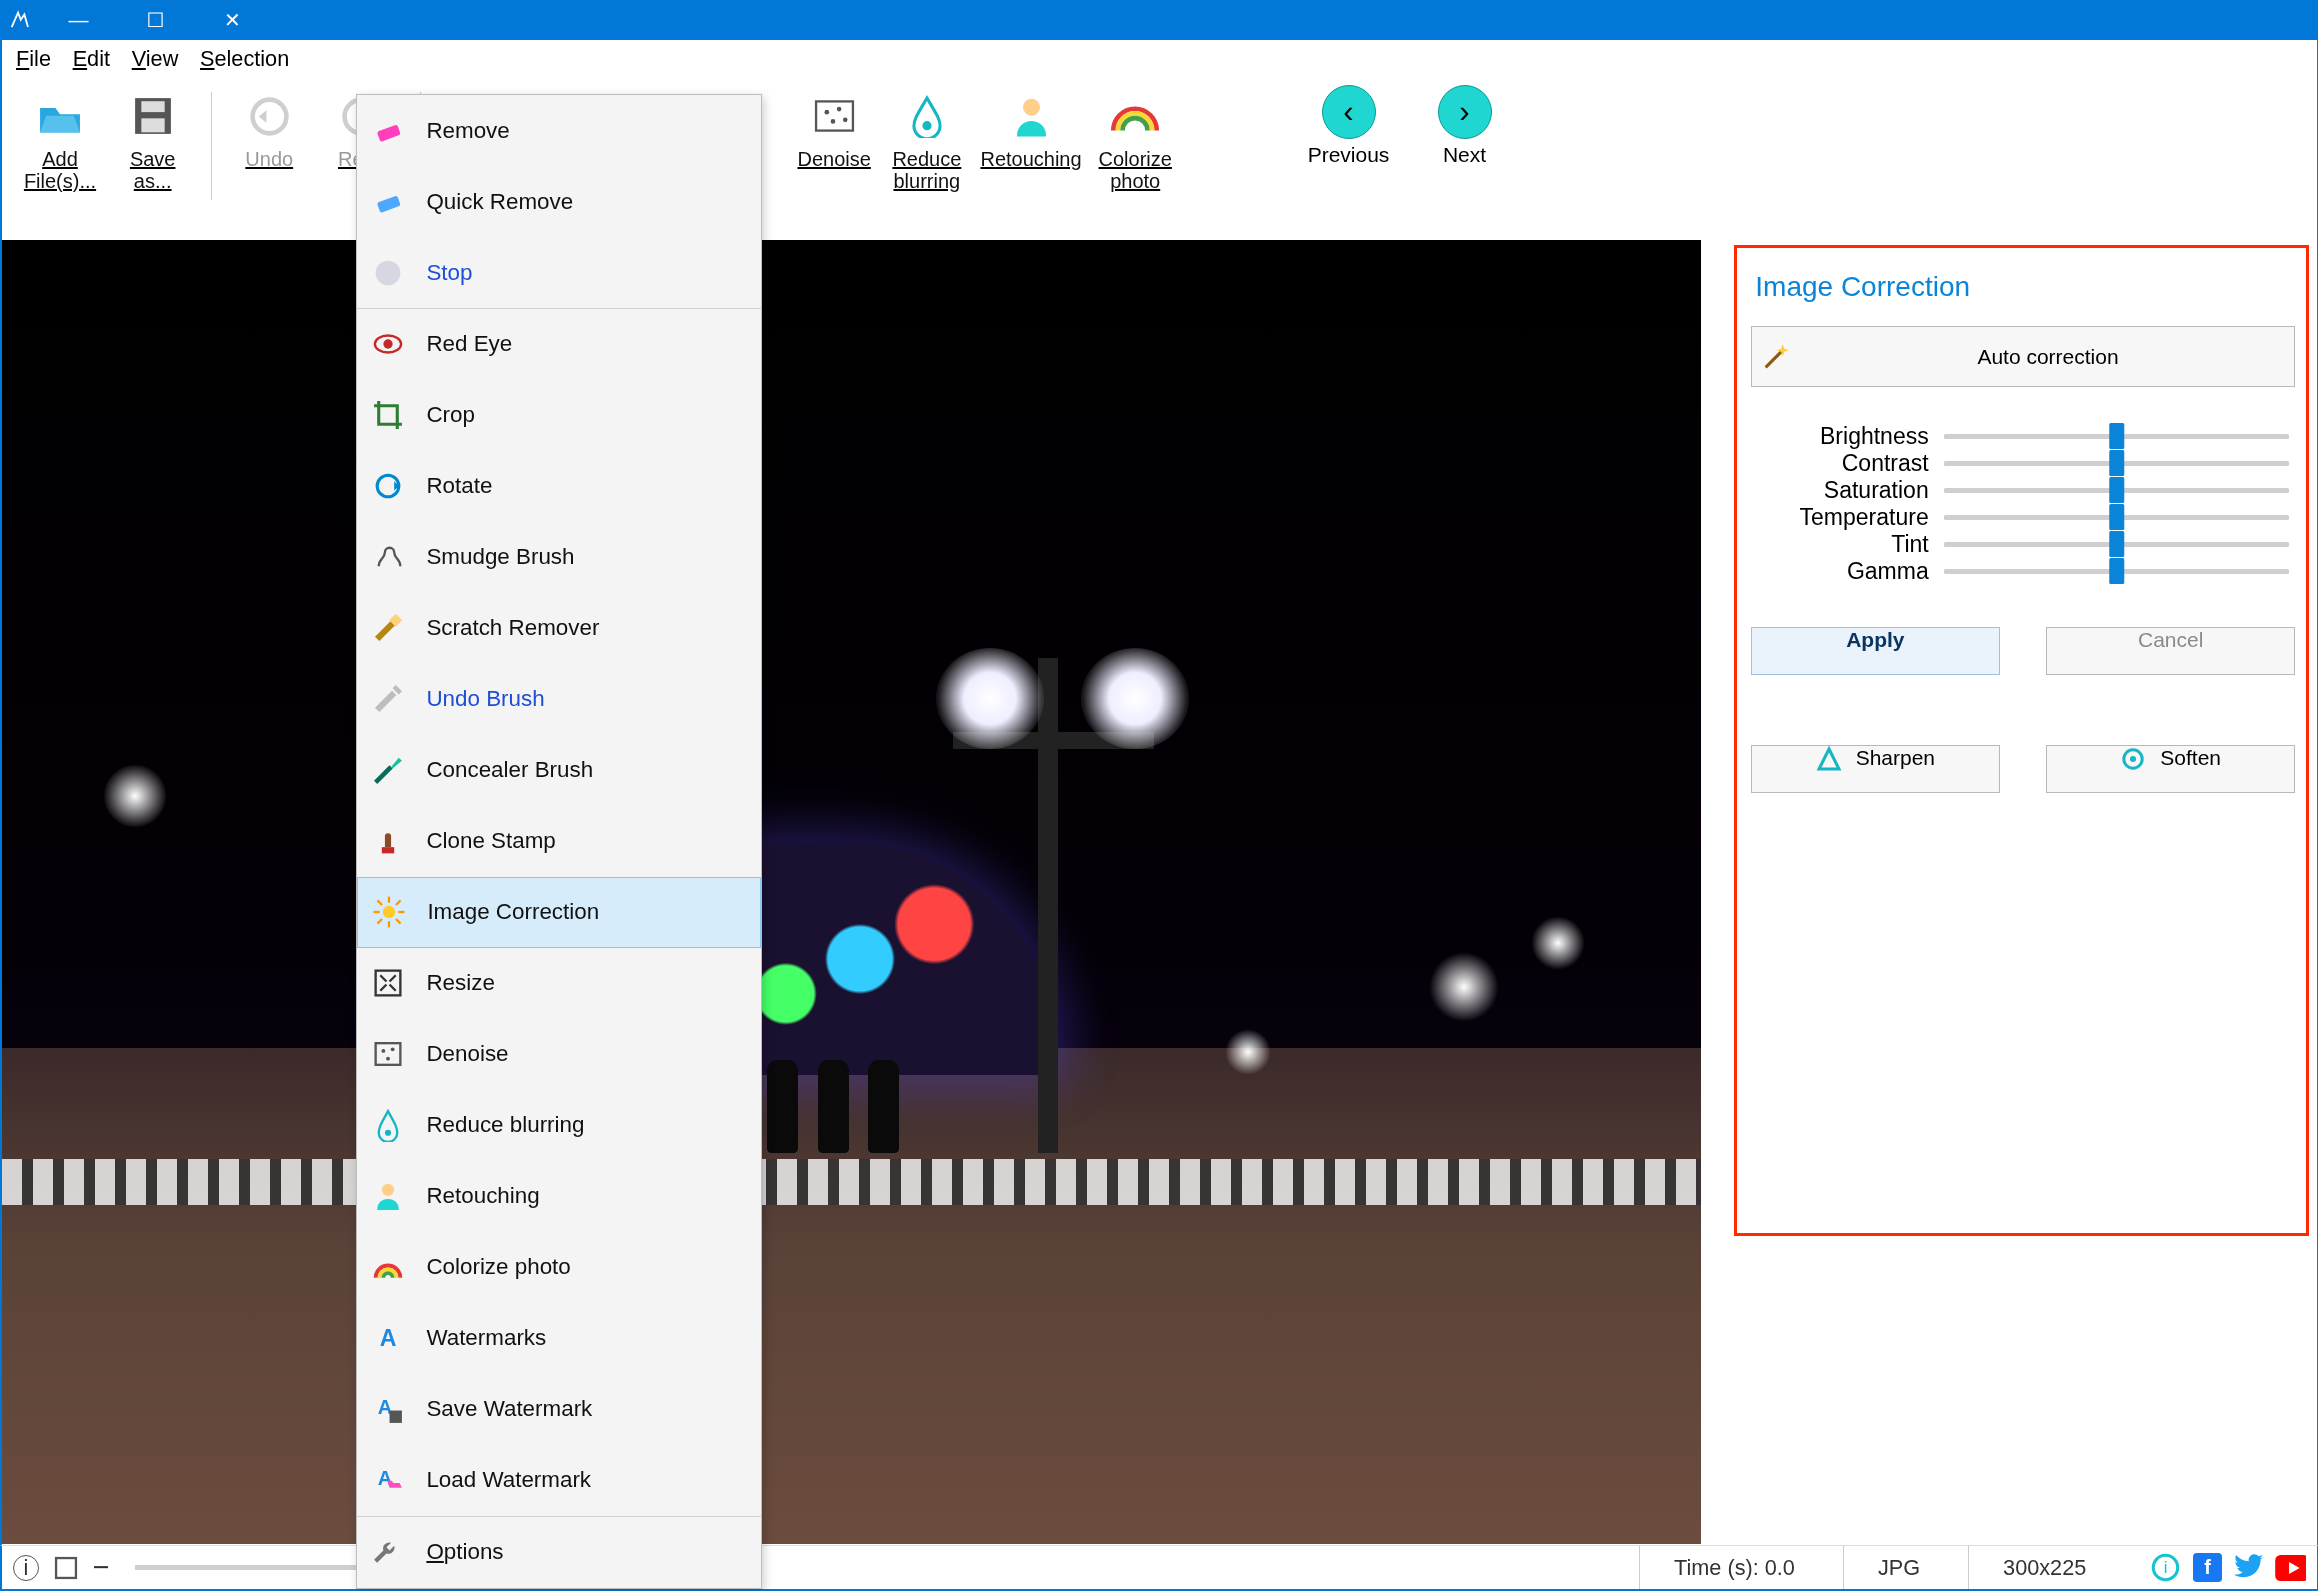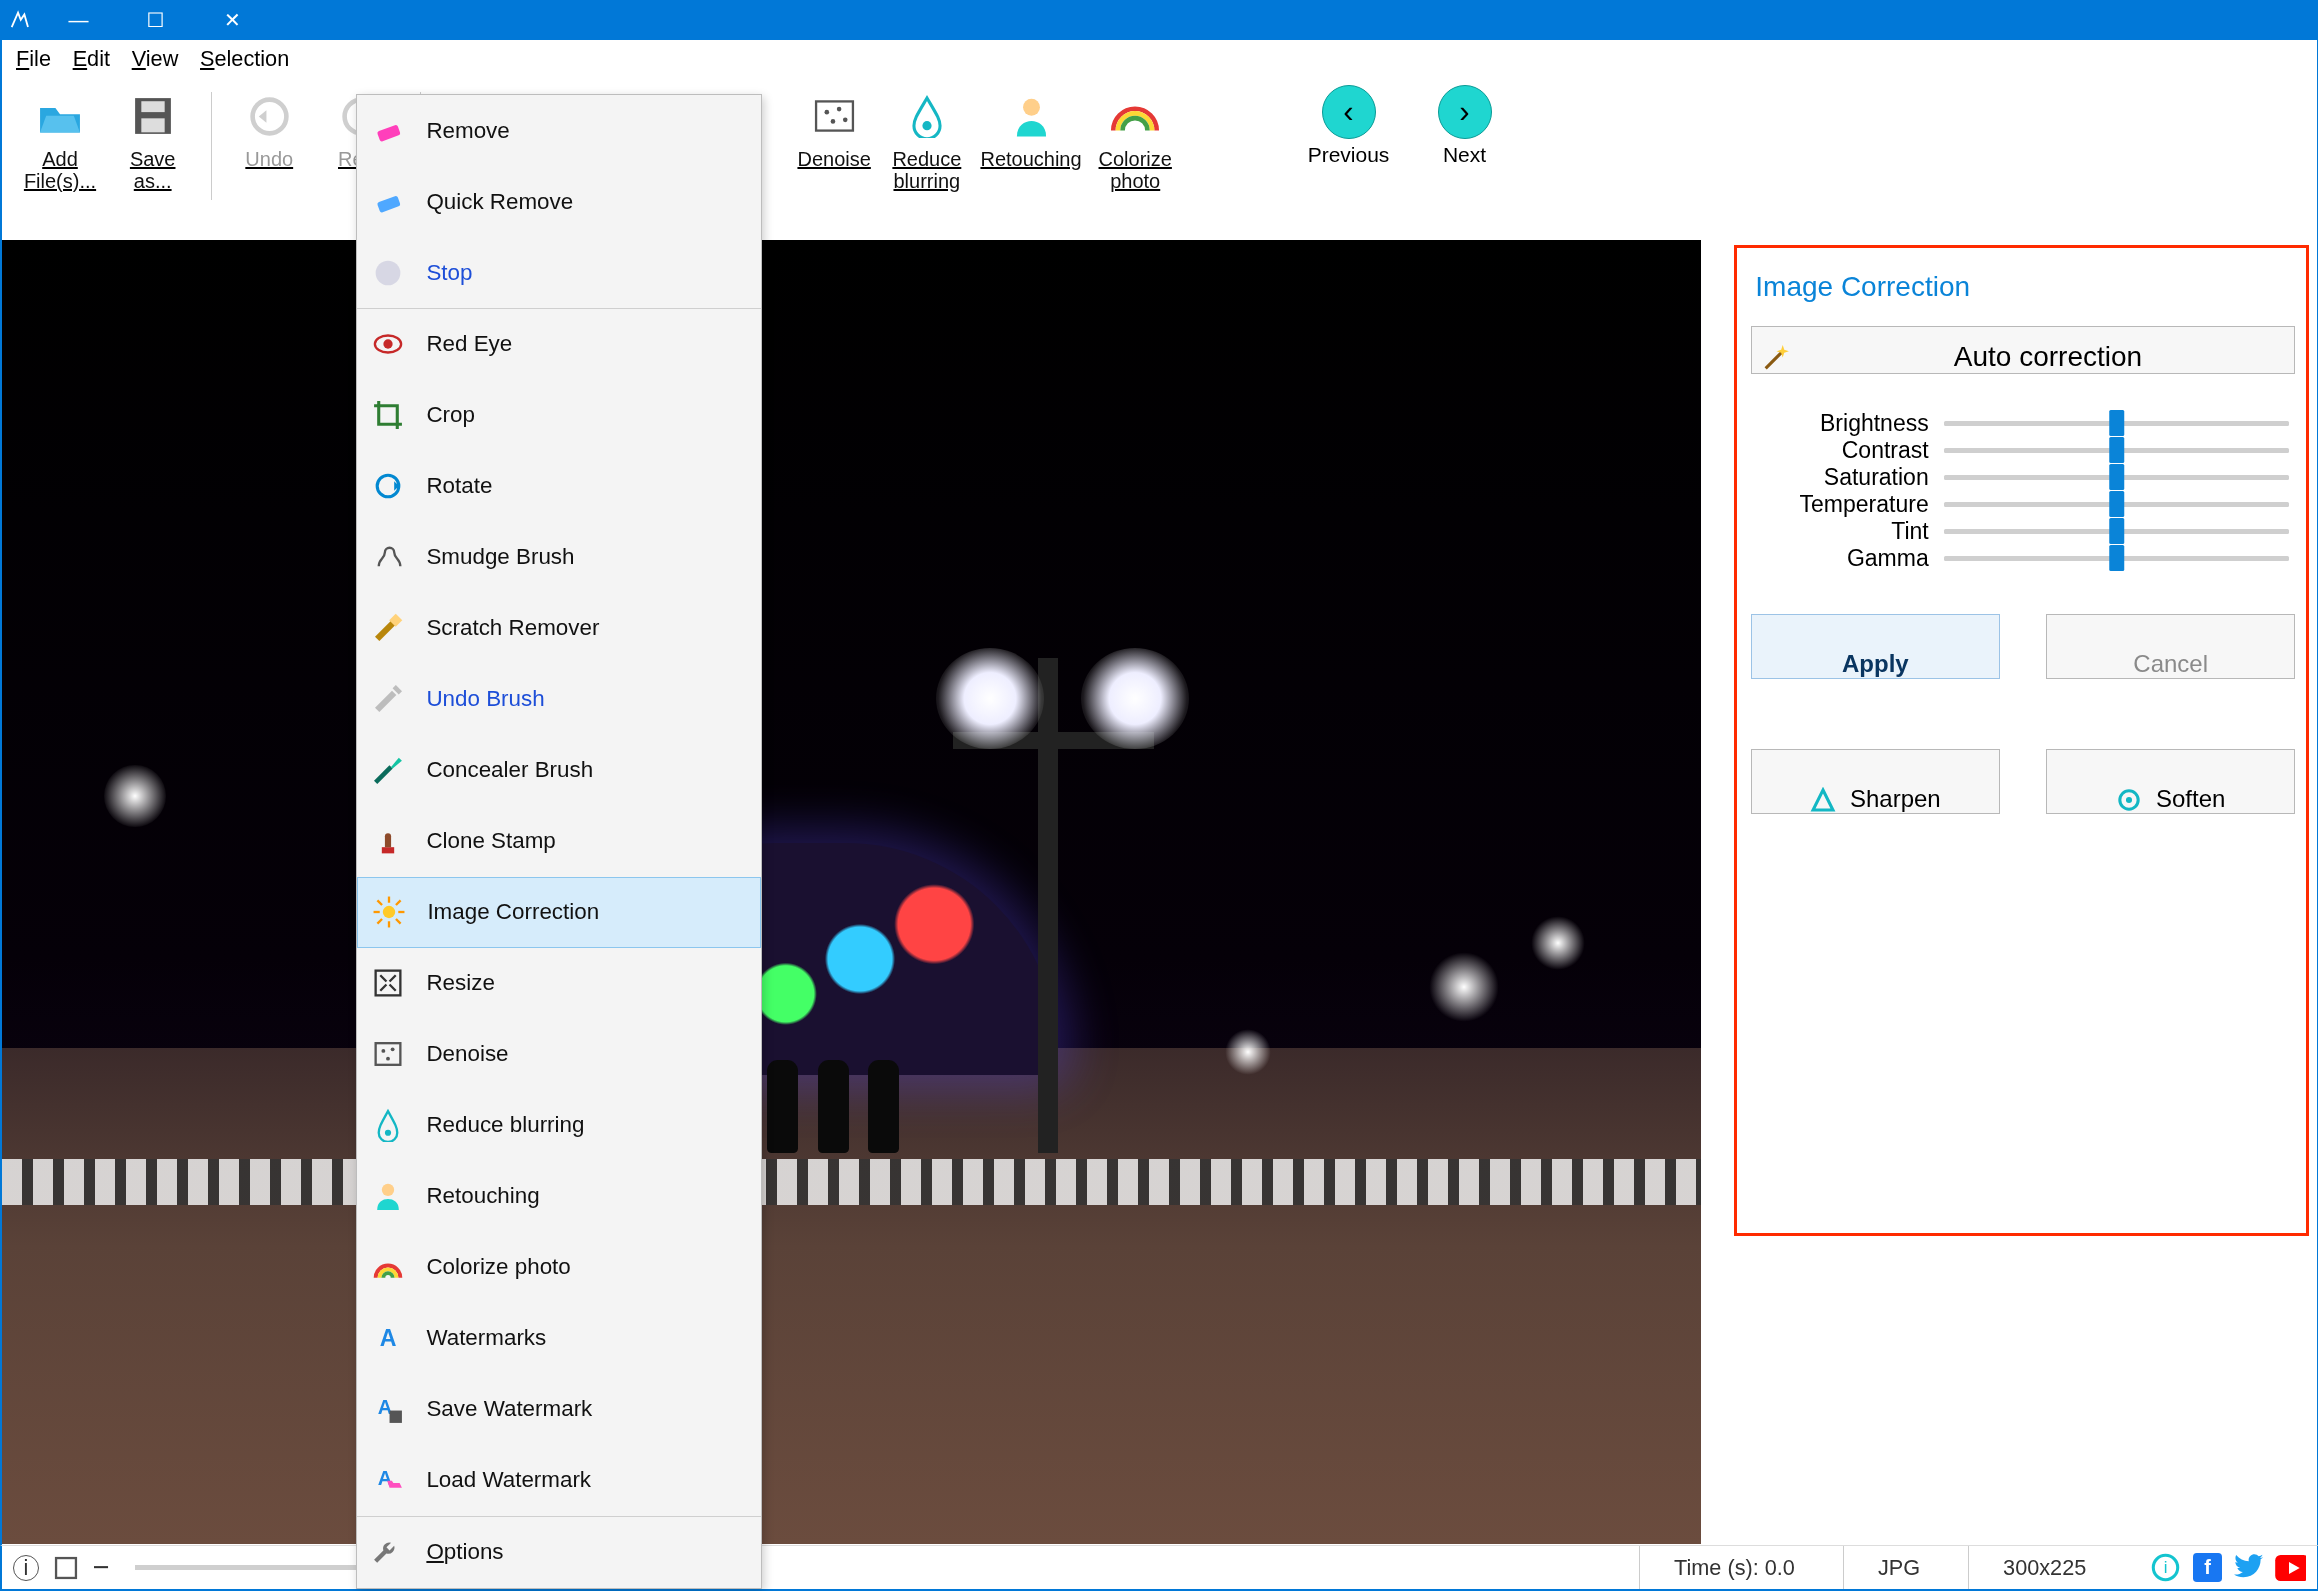--- a/index.html
+++ b/index.html
@@ -45,30 +45,30 @@
   .lamp-b { position:absolute; left:63.5%; bottom:61%; width:108px; height:101px; border-radius:50%; background:radial-gradient(circle,#fff 0%, #eef 35%, rgba(255,255,255,.1) 70%, transparent 80%);}
   .lamp-far { position:absolute; left:6%; bottom:55%; width:62px; height:62px; border-radius:50%; background:radial-gradient(circle,#fff 0%, rgba(255,255,255,.05) 70%, transparent 80%);}
   .person { position:absolute; bottom:30%; width:31px; height:93px; background:#0a0a0a; border-radius:10.8px 10.8px 4.6px 4.6px;}
   .p1{left:42%;} .p2{left:45%;} .p3{left:48%;} .p4{left:51%;}
   .glow { position:absolute; border-radius:50%; background:radial-gradient(circle,#fff,rgba(255,255,255,0) 70%); }
 
   
   .side { width: 588px; padding: 15.5px 21.7px; position:relative; }
   .side-highlight { position:absolute; left:4.6px; top:4.6px; right:7.7px; height:991px; border:3.9px solid #ff2a00; pointer-events:none; }
   .panel-title { color:#0a84d8; font-size:28px; margin: 15.5px 0 23px 4.6px; }
-  .auto-btn { display:flex; align-items:flex-end; height:48px; border:0.8px solid #b8b8b8; background:#f7f7f7; font-size:28px; cursor:pointer; }
+  .auto-btn { display:flex; align-items:center; height:61px; border:0.8px solid #b8b8b8; background:#f7f7f7; font-size:21px; cursor:pointer; }
   .auto-btn .wand { width:50px; display:flex; align-items:center; justify-content:center; }
   .auto-btn .lbl { flex:1; text-align:center; }
   .sliders { margin-top: 36px; display:flex; flex-direction:column; padding-right:6.2px;}
   .slider-row { display:flex; align-items:center; gap:15.5px; }
   .slider-row label { width:178px; text-align:right; font-size:23px; }
   .track { flex:1; height:4.6px; background:#cfcfcf; position:relative; border-radius:1.5px;}
   .thumb { position:absolute; top:-10.8px; width:15.5px; height:26px; background:#0a84d8; border-radius:1.5px; left:50%; transform:translateX(-50%);}
   .btn-row { display:flex; gap:46px; margin-top:42px; }
-  .btn { flex:1; height:65px; border:0.8px solid #b8b8b8; background:#f7f7f7; font-size:24px; display:flex; align-items:flex-end; justify-content:center; gap:14px; cursor:pointer;}
+  .btn { flex:1; height:48px; border:0.8px solid #b8b8b8; background:#f7f7f7; font-size:21px; display:flex; align-items:flex-start; justify-content:center; gap:14px; cursor:pointer;}
   .btn.apply { background:#eaf3fb; border-color:#9cc3e6; color:#0a3560; font-weight:600;}
   .btn.cancel { color:#8a8a8a; }
   .btn-row2 { display:flex; gap:46px; margin-top:70px; }
 
   
   .tools-menu { position:absolute; left:354px; top:17px; width:406px; background:#f4f4f4; border:0.8px solid #bdbdbd; box-shadow:2.3px 3.1px 9.3px rgba(0,0,0,.2); z-index:50; }
   .menu-item { display:flex; align-items:center; height:71px; padding:0 15.5px 0 10.8px; gap:18.6px; font-size:22.4px; color:#111; cursor:pointer; }
   .menu-item.disabled { color:#1d4ed8; }
   .menu-item.selected { background:#d6ecfb; border:0.8px solid #8cc6ee; }
   .menu-sep { height:0.8px; background:#cfcfcf; margin:0; }

